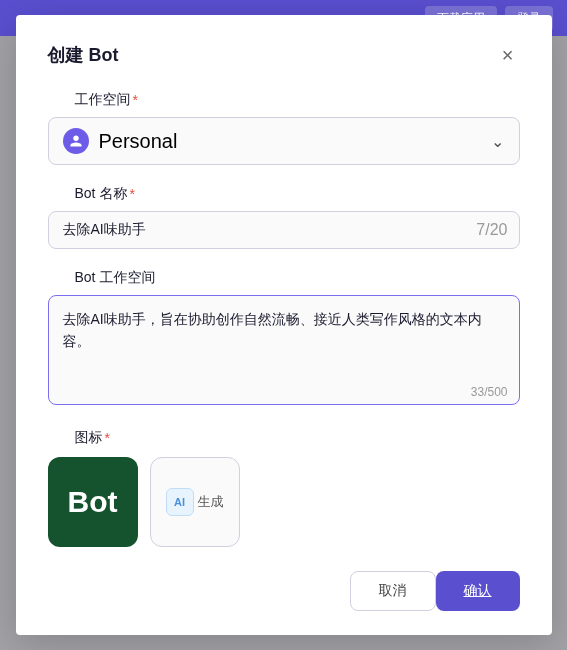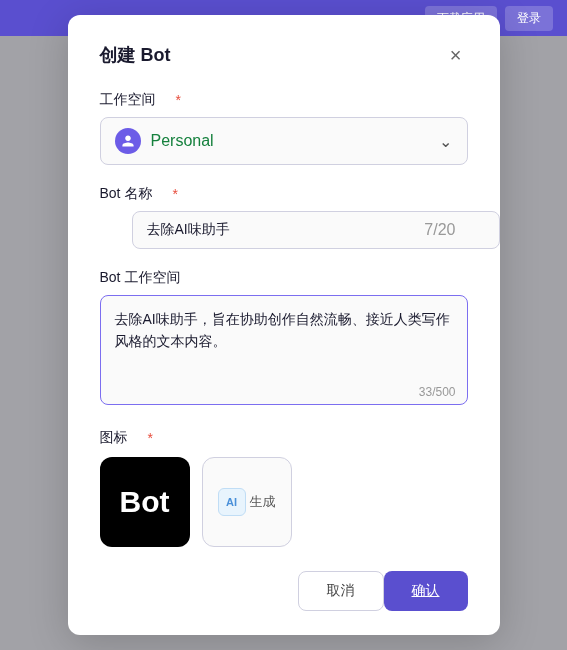--- a/index.html
+++ b/index.html
@@ -23,22 +23,22 @@
       position: absolute;
       inset: 0;
       background: rgba(0,0,0,0.3);
       display: flex;
       align-items: center;
       justify-content: center;
     }
 
     .modal {
       background: #ffffff;
-      border-radius: 12px;
-      width: 432px;
+      border-radius: 4px;
+      width: 536px;
       padding: 28px 32px 24px 32px;
       position: relative;
       box-shadow: 0 8px 40px rgba(0,0,0,0.18);
     }
 
     .modal-header {
       display: flex;
       align-items: center;
       justify-content: space-between;
       margin-bottom: 24px;
@@ -65,21 +65,22 @@
       margin-bottom: 20px;
     }
 
     .form-label {
       font-size: 14px;
       font-weight: 500;
       color: #1a1a2e;
       margin-bottom: 8px;
       display: flex;
       align-items: center;
-      gap: 18px;
+      gap: 0;
+      margin-left: 27px;
     }
 
     .required {
       color: #e74c3c;
       margin-left: 2px;
     }
 
     .select-wrapper {
       position: relative;
       border: 1.5px solid #d0d0e0;
@@ -104,22 +105,22 @@
     }
 
     .workspace-icon svg {
       width: 14px;
       height: 14px;
       fill: white;
     }
 
     .select-text {
       flex: 1;
-      font-size: 16px;
-      color: #15803d;
+      font-size: 20px;
+      color: #000000;
     }
 
     .chevron-icon {
       color: #555;
       font-size: 16px;
     }
 
     .text-input {
       width: 100%;
       border: 1.5px solid #d0d0e0;
@@ -180,21 +181,21 @@
     .icon-options {
       display: flex;
       gap: 12px;
       align-items: center;
       margin-top: 10px;
     }
 
     .bot-icon-box {
       width: 90px;
       height: 90px;
-      background: #000000;
+      background: #14532d;
       border-radius: 12px;
       display: flex;
       align-items: center;
       justify-content: center;
     }
 
     .bot-icon-text {
       font-size: 30px;
       font-weight: 700;
       color: white;
@@ -306,21 +307,21 @@
         <span class="chevron-icon">⌄</span>
       </div>
     </div>
 
     <div class="form-group">
       <div class="form-label">
         <span>Bot 名称</span>
           <span class="required">*</span>
       </div>
       <div class="input-wrapper">
-        <input type="text" class="text-input" style="padding-right: 60px; margin-left: 32px;" value="去除AI味助手">
+        <input type="text" class="text-input" style="padding-right: 60px;" value="去除AI味助手">
         <span class="char-count">7/20</span>
       </div>
     </div>
 
     <div class="form-group">
       <div class="form-label">
         <span>Bot 工作空间</span>
       </div>
       <div class="textarea-wrapper">
         <textarea class="textarea-input" style="">去除AI味助手，旨在协助创作自然流畅、接近人类写作风格的文本内容。</textarea>

